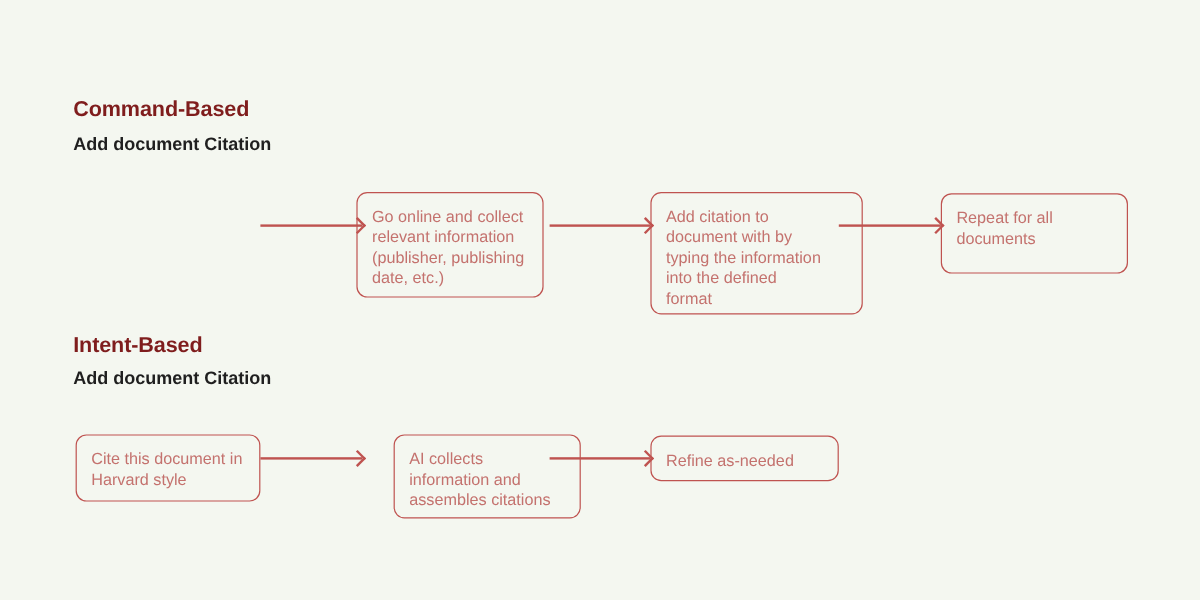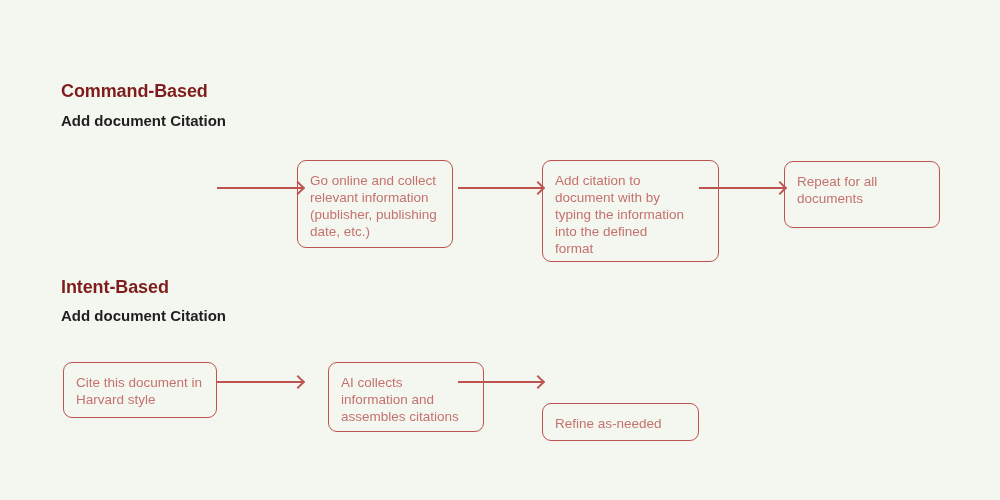--- a/index.html
+++ b/index.html
@@ -99,18 +99,18 @@
   <div class="section-title" style="left:61px; top:277px;">Intent-Based</div>
   <div class="section-sub" style="left:61px; top:307px;">Add document Citation</div>
 
   <div class="node" style="left:63px;  top:362px; width:154px; height:56px;">Cite this document in
 Harvard style</div>
 
   <div class="node" style="left:302px; top:362px; width:156px; height:70px;margin-left:26px;">AI collects
 information and
 assembles citations</div>
 
-  <div class="node" style="left:542px; top:363px; width:157px; height:38px;margin-top:40px;">Refine as-needed</div>
+  <div class="node" style="left:542px; top:363px; width:157px; height:38px;">Refine as-needed</div>
 
   <div class="arrow" style="left:217px; top:381px; width:85px;"></div>
   <div class="arrow" style="left:458px; top:381px; width:84px;"></div>
 
 </div>
 
 </body></html>

